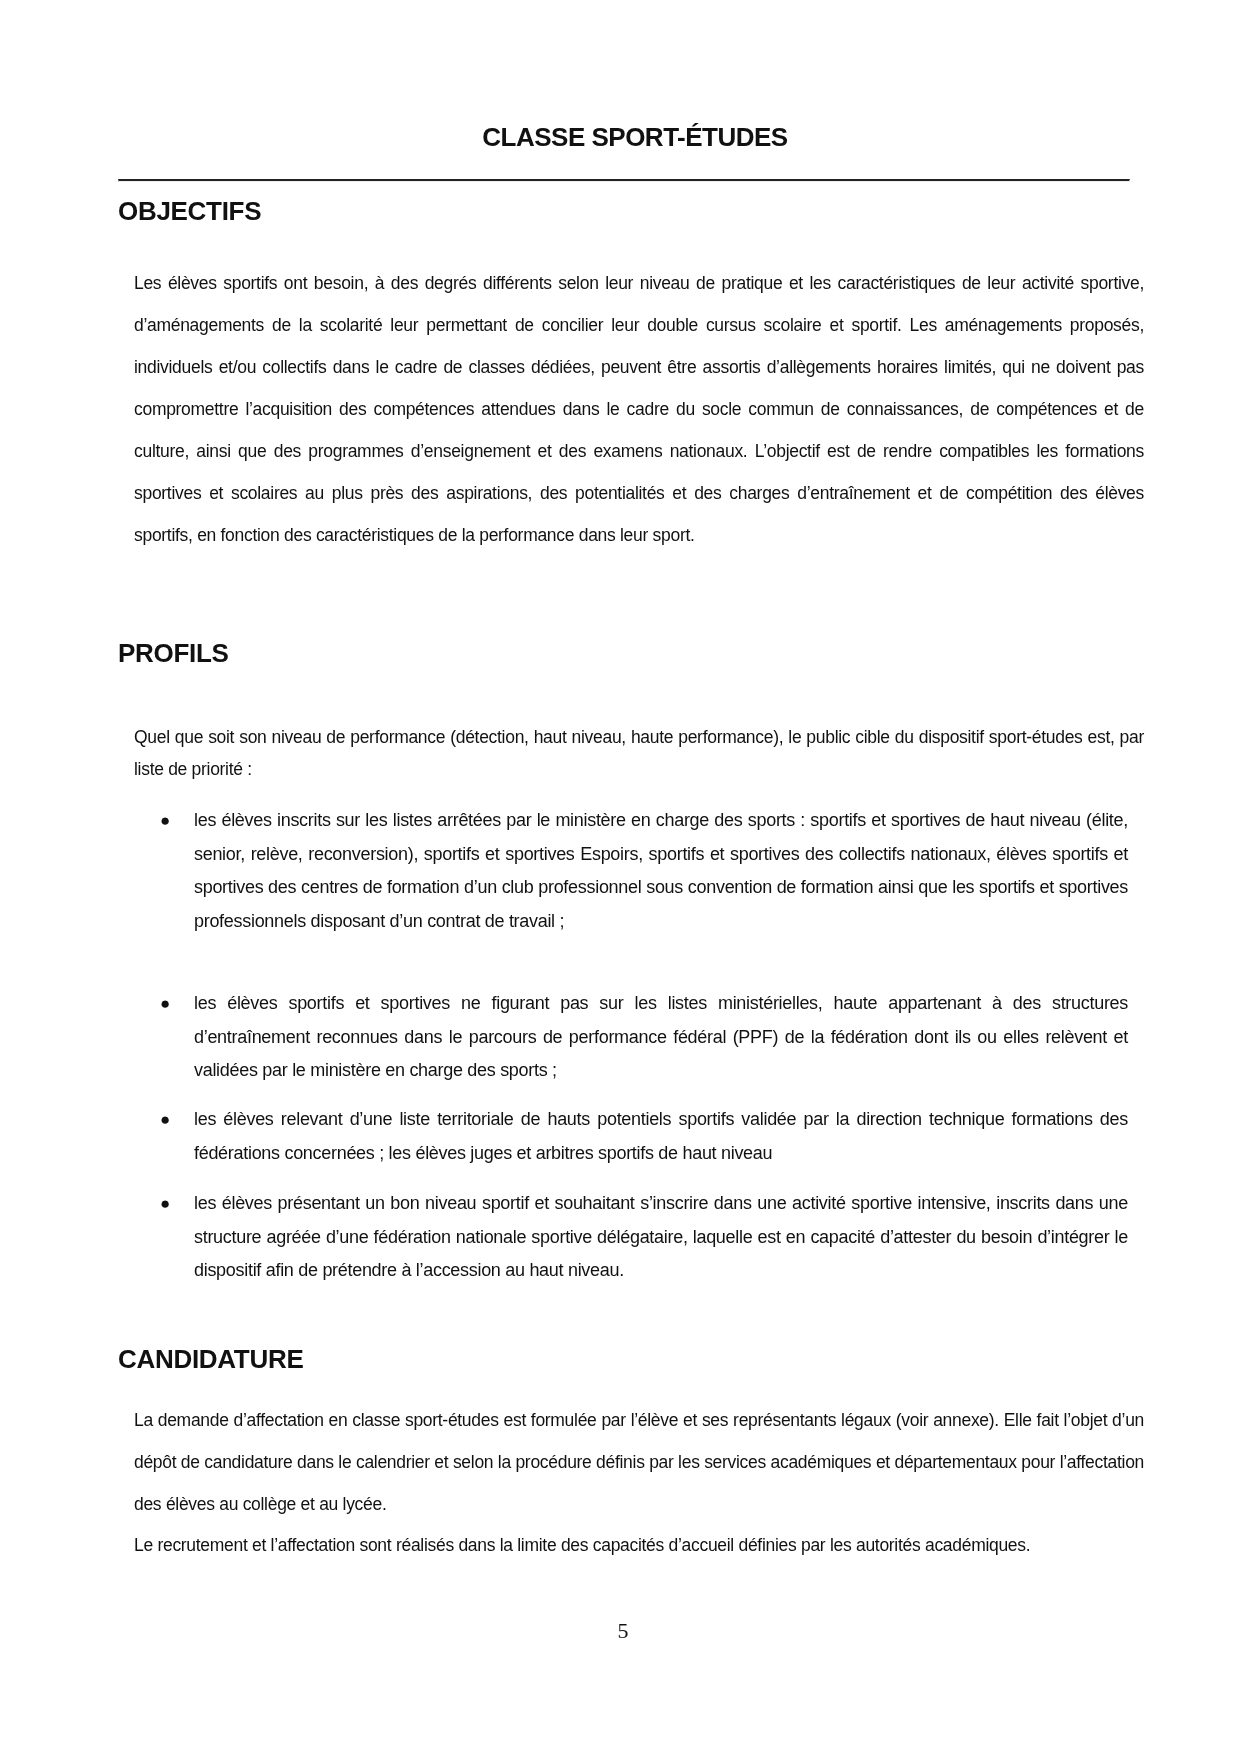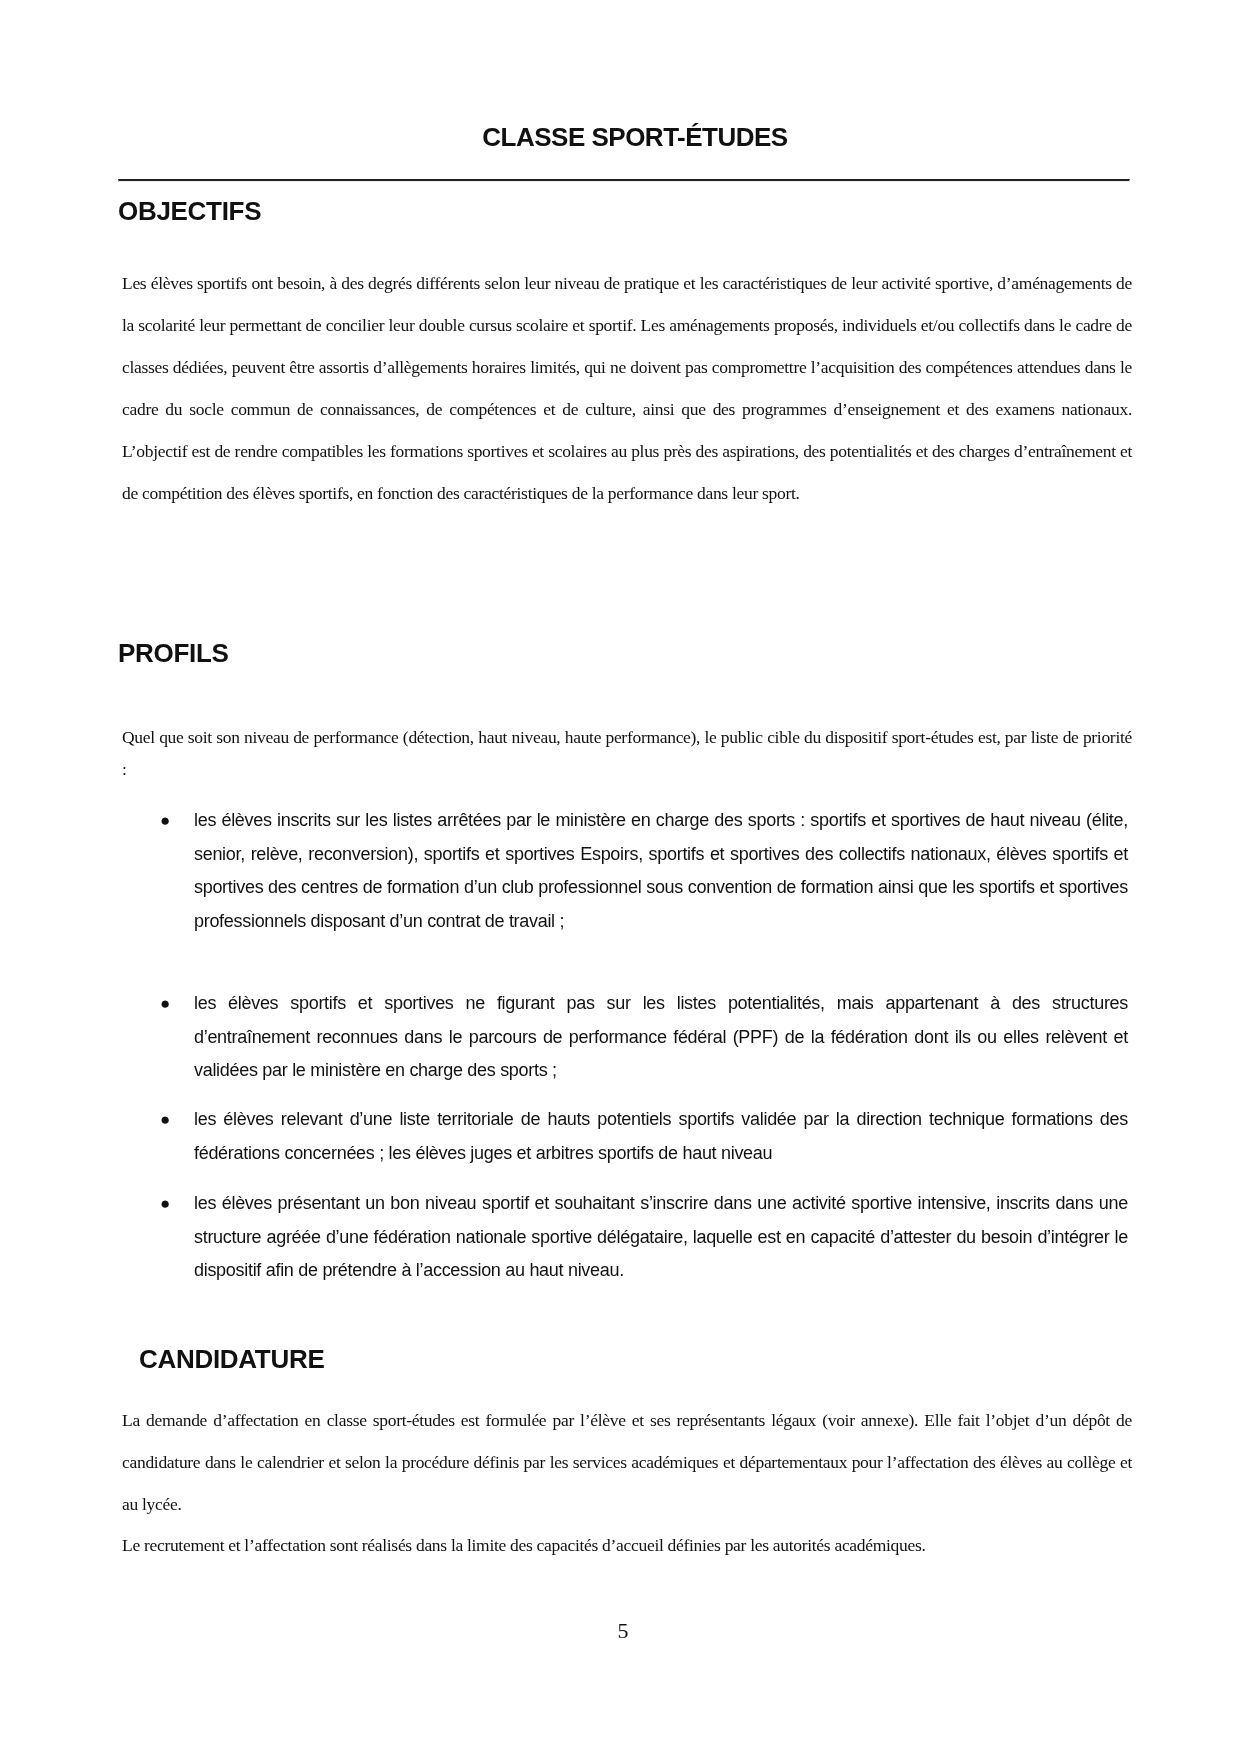--- a/index.html
+++ b/index.html
@@ -44,27 +44,26 @@
   .section-heading {
     position: absolute;
     left: 0;
     font-weight: bold;
     font-size: 26px;
     letter-spacing: -0.3px;
     margin: 0;
   }
   .para {
     position: absolute;
-    left: 4px;
+    left: 16px;
     width: 1010px;
     font-size: 17.5px;
     text-align: justify;
     margin: 0;
     letter-spacing: -0.3px;
-    font-family: Liberation Serif, serif;
   }
   .para.loose { line-height: 42px; }
   .para.tight { line-height: 32px; }
   .bullets {
     position: absolute;
     left: 0;
     width: 1010px;
     margin: 0;
     padding: 0;
     list-style: none;
@@ -114,30 +113,30 @@
   <h2 class="section-heading" style="top:638px;">PROFILS</h2>
   <p class="para tight" style="top:721px;">Quel que soit son niveau de performance (détection, haut niveau, haute performance), le public cible du dispositif sport-études est, par liste de priorité :</p>
 
   <ul class="bullets">
     <li class="bullet-item" style="top:804px;">
       <span class="bullet-dot">●</span>
       <span class="bullet-text">les élèves inscrits sur les listes arrêtées par le ministère en charge des sports : sportifs et sportives de haut niveau (élite, senior, relève, reconversion), sportifs et sportives Espoirs, sportifs et sportives des collectifs nationaux, élèves sportifs et sportives des centres de formation d’un club professionnel sous convention de formation ainsi que les sportifs et sportives professionnels disposant d’un contrat de travail ;</span>
     </li>
     <li class="bullet-item" style="top:987px;">
       <span class="bullet-dot">●</span>
-      <span class="bullet-text">les élèves sportifs et sportives ne figurant pas sur les listes potentialités, mais appartenant à des structures d’entraînement reconnues dans le parcours de performance fédéral (PPF) de la fédération dont ils ou elles relèvent et validées par le ministère en charge des sports ;</span>
+      <span class="bullet-text">les élèves sportifs et sportives ne figurant pas sur les listes ministérielles, haute appartenant à des structures d’entraînement reconnues dans le parcours de performance fédéral (PPF) de la fédération dont ils ou elles relèvent et validées par le ministère en charge des sports ;</span>
     </li>
     <li class="bullet-item" style="top:1103px;">
       <span class="bullet-dot">●</span>
       <span class="bullet-text">les élèves relevant d’une liste territoriale de hauts potentiels sportifs validée par la direction technique formations des fédérations concernées ; les élèves juges et arbitres sportifs de haut niveau</span>
     </li>
     <li class="bullet-item" style="top:1187px;">
       <span class="bullet-dot">●</span>
       <span class="bullet-text">les élèves présentant un bon niveau sportif et souhaitant s’inscrire dans une activité sportive intensive, inscrits dans une structure agréée d’une fédération nationale sportive délégataire, laquelle est en capacité d’attester du besoin d’intégrer le dispositif afin de prétendre à l’accession au haut niveau.</span>
     </li>
   </ul>
 
-  <h2 class="section-heading" style="top:1344px;margin-left:21px;">CANDIDATURE</h2>
+  <h2 class="section-heading" style="top:1344px;">CANDIDATURE</h2>
   <p class="para loose" style="top:1399px;">La demande d’affectation en classe sport-études est formulée par l’élève et ses représentants légaux (voir annexe). Elle fait l’objet d’un dépôt de candidature dans le calendrier et selon la procédure définis par les services académiques et départementaux pour l’affectation des élèves au collège et au lycée.</p>
   <p class="para loose" style="top:1524px;">Le recrutement et l’affectation sont réalisés dans la limite des capacités d’accueil définies par les autorités académiques.</p>
 
   <div class="page-number">5</div>
 </div>
 
 </body></html>

